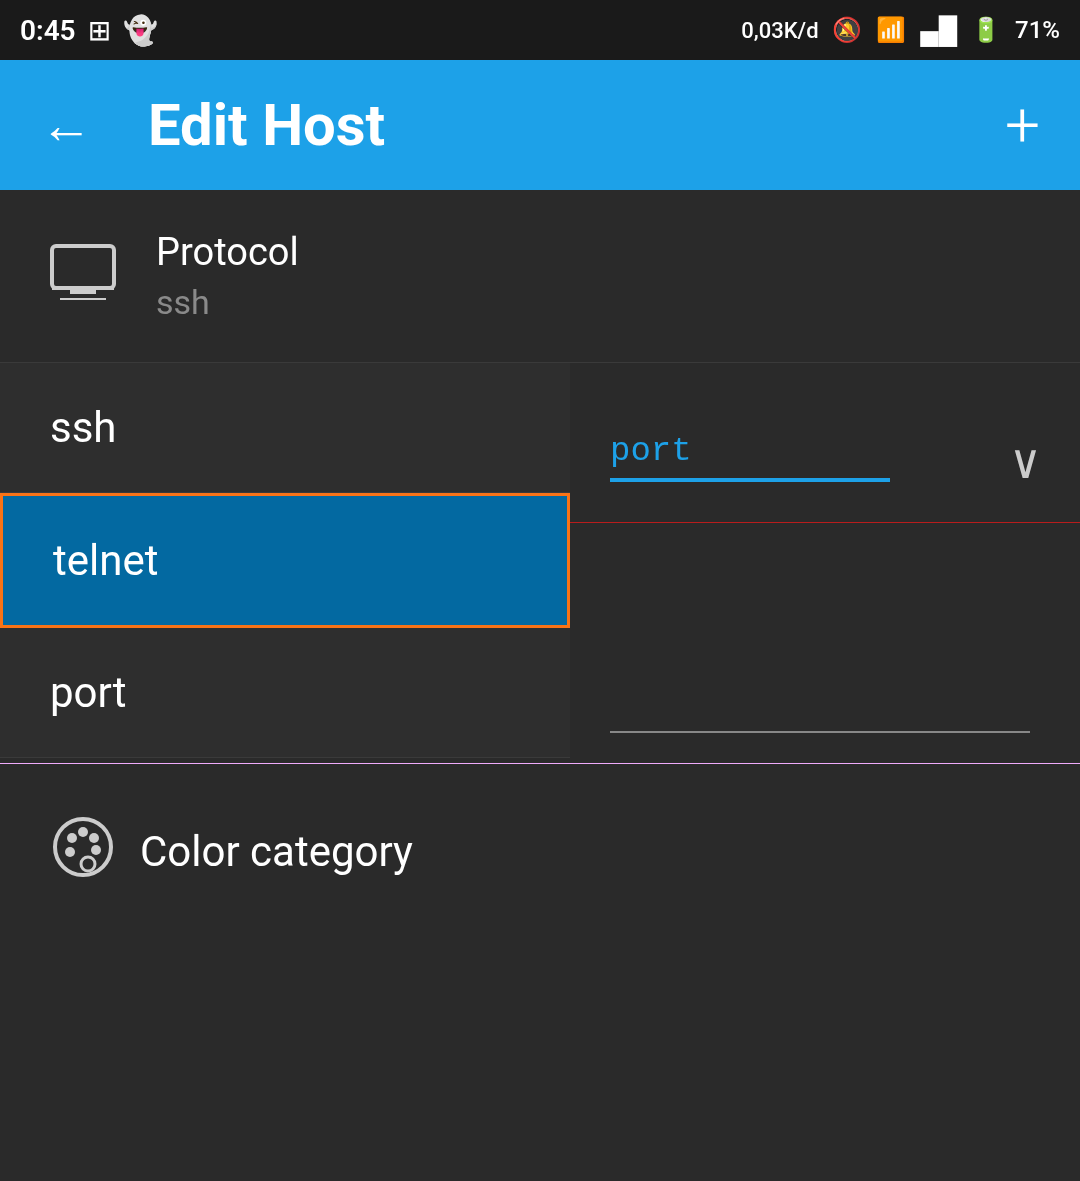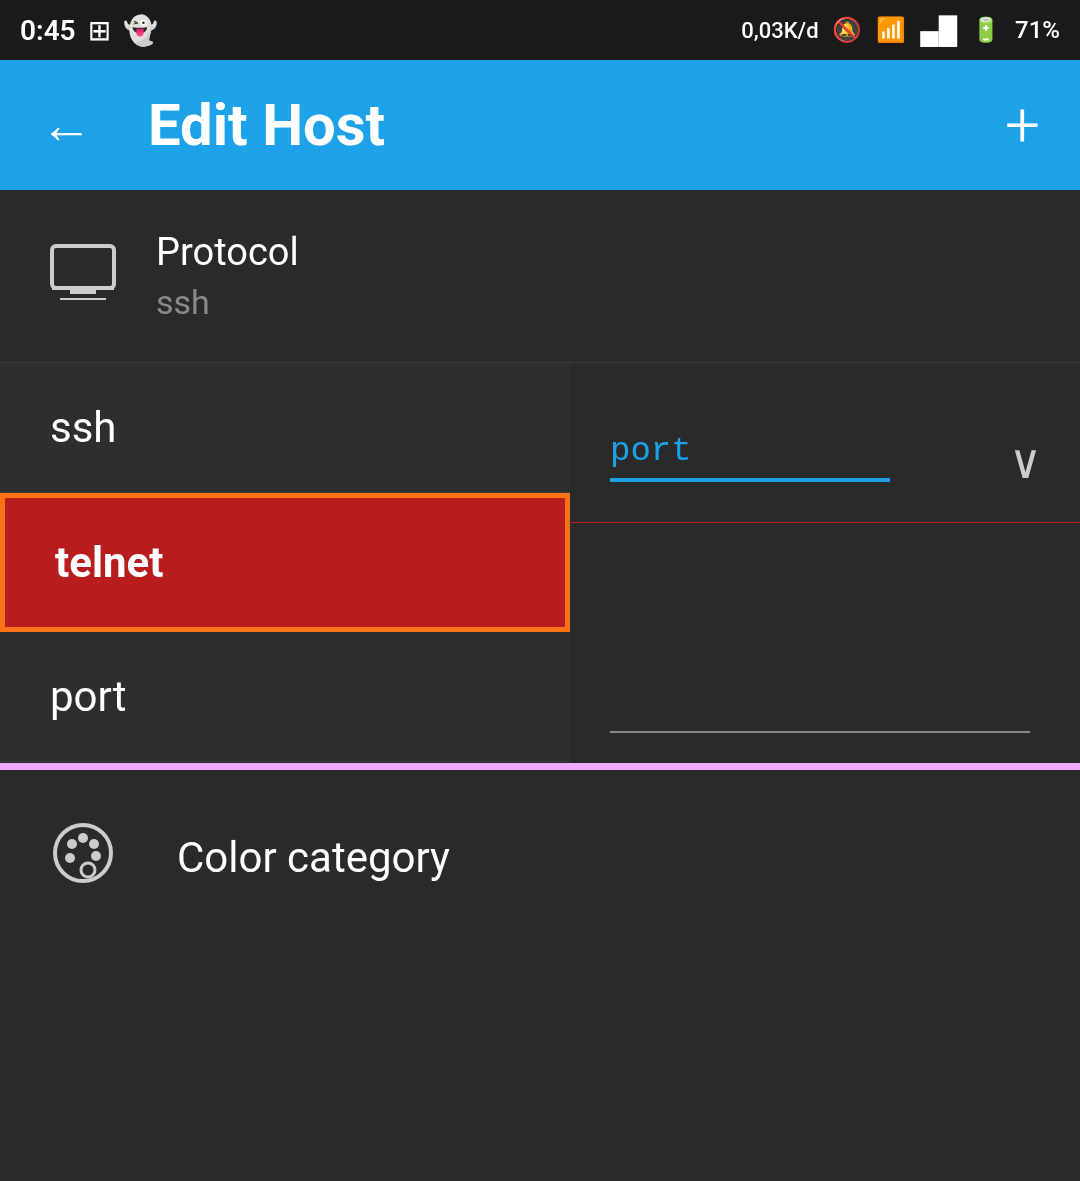--- a/index.html
+++ b/index.html
@@ -139,23 +139,22 @@
 
     .dropdown-item {
       padding: 40px 50px;
       color: white;
       font-size: 42px;
       cursor: pointer;
       border-bottom: 1px solid #3a3a3a;
     }
 
     .dropdown-item.selected {
-      border: 5px solid #f97316;
-      background: #b91c1c;
-      font-weight: bold;
+      border: 3px solid #f97316;
+      background: #0369a1;
     }
 
     .port-underline {
       width: 280px;
       height: 4px;
       background: #1da1e8;
       margin-bottom: 10px;
     }
 
     .chevron-down {
@@ -167,22 +166,22 @@
       width: 420px;
       height: 2px;
       background: #888888;
     }
 
     
     .color-category-row {
       display: flex;
       align-items: center;
       padding: 50px 50px;
-      gap: 61px;
-      border-top: 7px solid #f0abfc;
+      gap: 24px;
+      border-top: 1px solid #f0abfc;
     }
 
     .palette-icon {
       color: #cccccc;
       font-size: 58px;
       line-height: 1;
     }
 
     .color-category-label {
       color: white;

